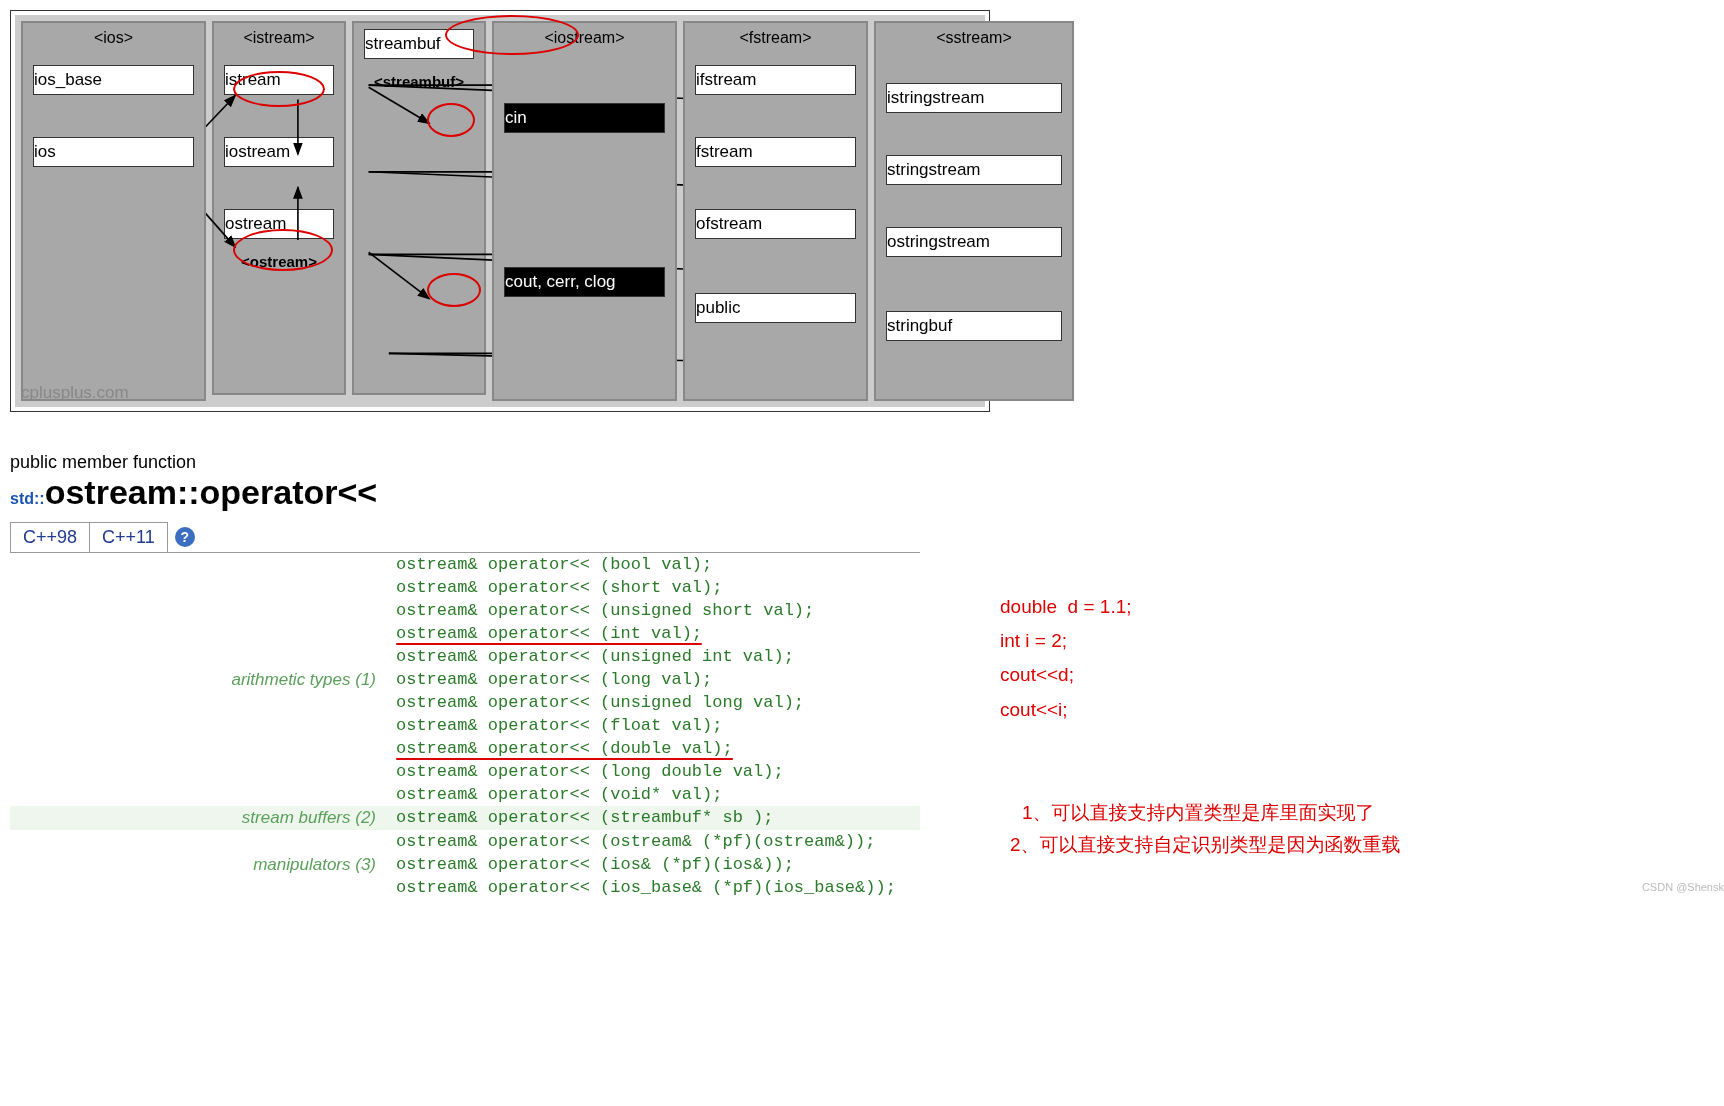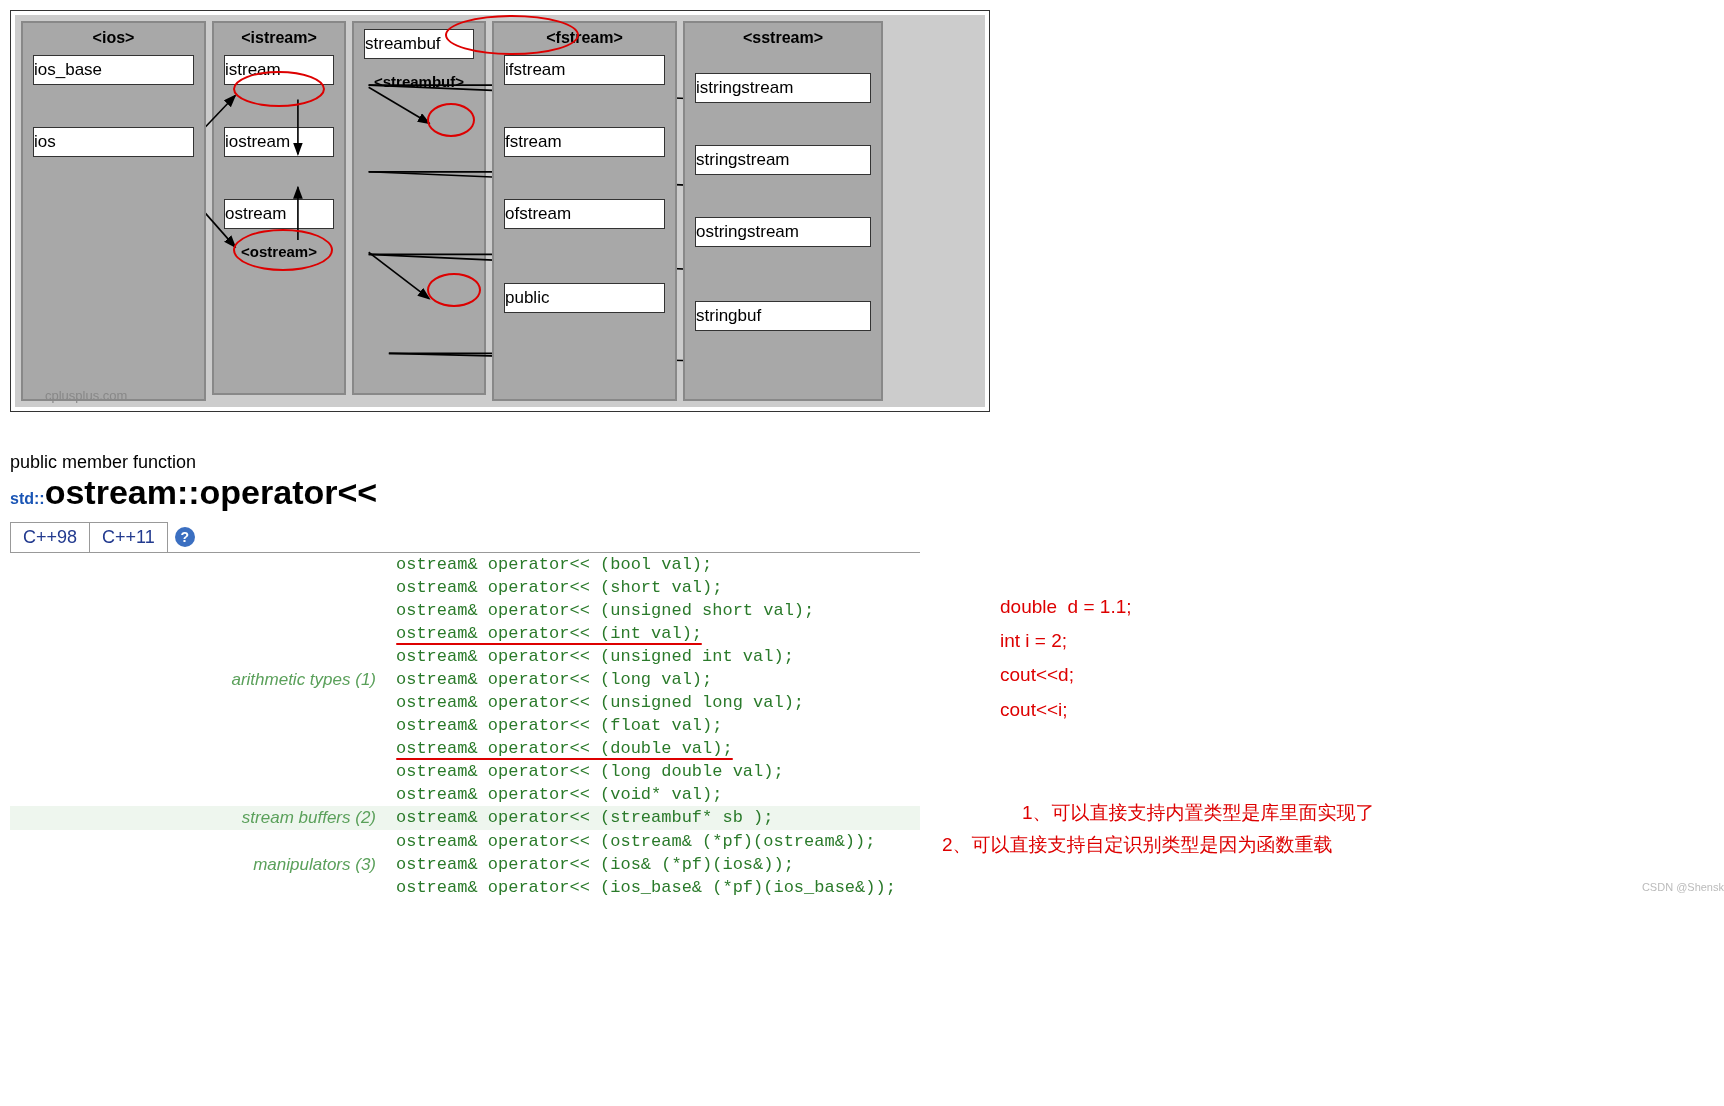--- a/index.html
+++ b/index.html
@@ -24,24 +24,24 @@
     height: 380px;
   }
   .col {
     background: #a8a8a8;
     border: 2px solid #888;
     position: relative;
     padding: 6px 10px 20px 10px;
     box-sizing: border-box;
   }
   .col-label {
-    font-weight: bold;
+    font-weight: normal;
     text-align: center;
     font-size: 16px;
-    margin-bottom: 8px;
+    margin-bottom: 18px;
   }
   .node {
     background: #fff;
     border: 1px solid #333;
     padding: 4px 0;
     font-size: 17px;
     margin-bottom: 14px;
     display: block;
     min-width: 110px;
     box-sizing: border-box;
@@ -74,23 +74,22 @@
   }
   .circle-mark {
     position: absolute;
     border: 2px solid #d00;
     border-radius: 50%;
     pointer-events:none;
   }
   .watermark {
     position:absolute;
     bottom:4px; left:6px;
-    font-size:13px;
+    font-size:17px;
     color:#888;
-    padding-left:24px;
   }
 
   
   .ref-section {
     margin-top: 40px;
     width: 910px;
   }
   .pmf {
     font-size: 18px;
   }
@@ -240,20 +239,27 @@
           <div style="height:28px"></div>
           <div class="node">ostream</div>
           <div class="sublabel">&lt;ostream&gt;</div>
         </div>
         <div class="subcol">
           <div class="node">streambuf</div>
           <div class="sublabel">&lt;streambuf&gt;</div>
         </div>
       </div>
 
+      <div class="col col-iostream">
+        <div class="col-label">&lt;iostream&gt;</div>
+        <div style="height:38px"></div>
+        <div class="node dark">cin</div>
+        <div style="height:120px"></div>
+        <div class="node dark">cout, cerr, clog</div>
+      </div>
 
       <div class="col col-fstream">
         <div class="col-label">&lt;fstream&gt;</div>
         <div class="node">ifstream</div>
         <div style="height:28px"></div>
         <div class="node">fstream</div>
         <div style="height:28px"></div>
         <div class="node">ofstream</div>
         <div style="height:40px"></div>
         <div class="node">public</div>
@@ -343,16 +349,16 @@
           </tr>
     </tbody>
       </table>
   </div>
 
   <div class="anno anno-code" style="left:990px; top:580px;">double  d = 1.1;
 int i = 2;
 cout&lt;&lt;d;
 cout&lt;&lt;i;</div>
   <div class="anno" style="left:1012px; top:790px;">1、可以直接支持内置类型是库里面实现了</div>
-  <div class="anno" style="left:932px; top:822px;">2、可以直接支持自定识别类型是因为函数重载</div>
+  <div class="anno" style="left:1000px; top:822px;">2、可以直接支持自定识别类型是因为函数重载</div>
 
   <div class="csdn">CSDN @Shensk</div>
 </div>
 
 </body></html>

